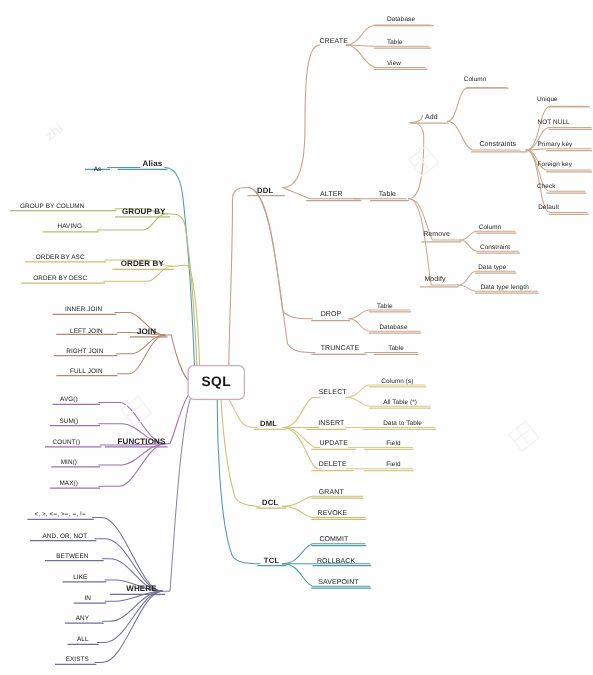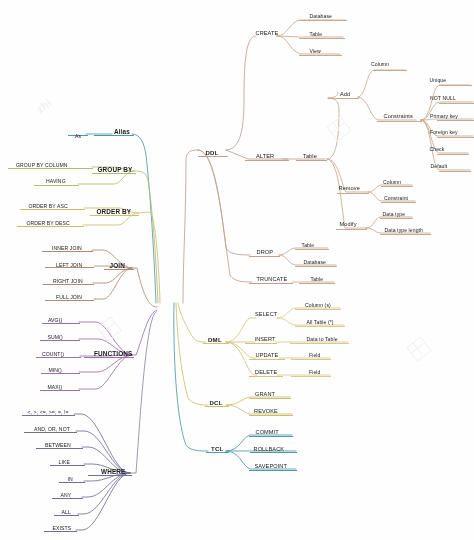--- a/index.html
+++ b/index.html
@@ -227,20 +227,23 @@
       <div style="position: absolute; height: 0.8px; left: 203px; top: 343px; width: 26px; background: rgb(212, 195, 122);"></div>
       <div style="position: absolute; height: 0.8px; left: 205px; top: 406px; width: 24px; background: rgb(205, 190, 110);"></div>
       <div style="position: absolute; height: 0.8px; left: 206px; top: 452px; width: 23px; background: rgb(79, 154, 168);"></div>
     </div>
 
   <div class="wm" style="left:36px; top:100px;">zhi</div>
   <div class="wm-d" style="left:100px; top:320px;"></div>
   <div class="wm-d" style="left:410px; top:340px;"></div>
   <div class="wm-d" style="left:330px; top:120px;"></div>
 
+  <div class="root" id="root-node" style="left: 150px; top: 292px; width: 44px; height: 26px; border-color: rgb(201, 174, 187);">
+    <span>SQL</span>
+  </div>
 
   <div id="nodes">
       <div class="node lvl-cat" style="left: 205.5px; top: 150px;">DDL</div>
       <div class="node lvl-mid" style="left: 255.5px; top: 31px;">CREATE</div>
       <div class="node lvl-leaf" style="left: 309.5px; top: 14px;">Database</div>
       <div class="node lvl-leaf" style="left: 309.5px; top: 32px;">Table</div>
       <div class="node lvl-leaf" style="left: 309.5px; top: 49px;">View</div>
       <div class="node lvl-mid" style="left: 256px; top: 154px;">ALTER</div>
       <div class="node lvl-mid" style="left: 303px; top: 154px;">Table</div>
       <div class="node lvl-mid" style="left: 340px; top: 92px;">Add</div>

